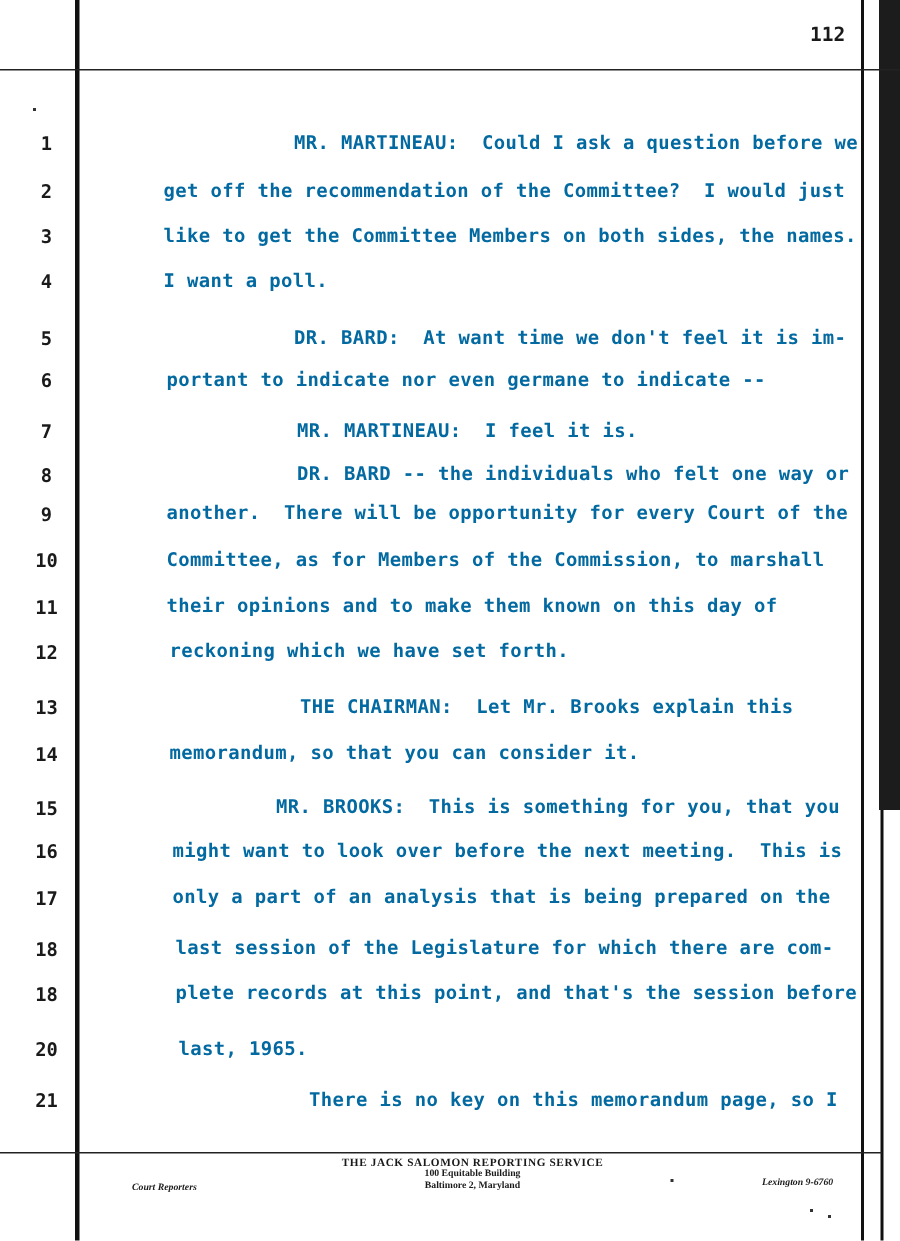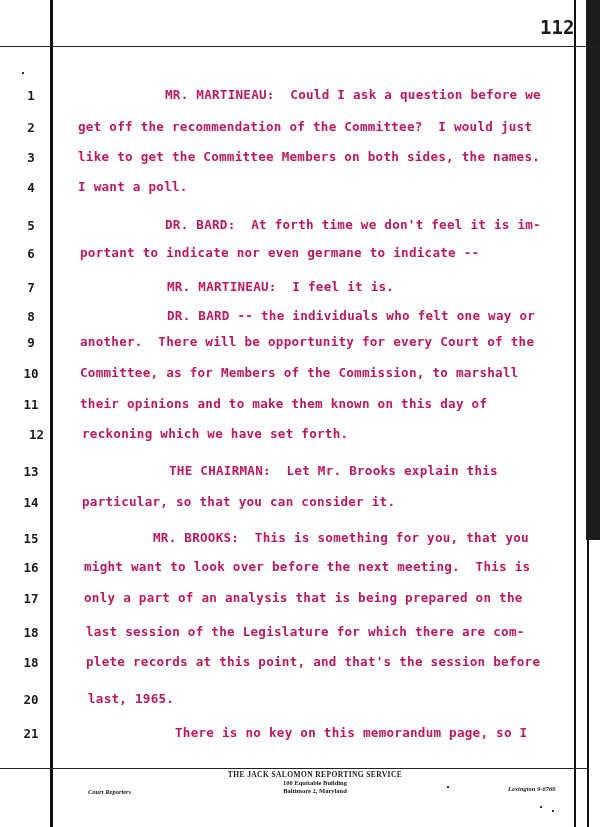--- a/index.html
+++ b/index.html
@@ -6,29 +6,29 @@
     body {
       width: 600px; height: 827px; position: relative; overflow: hidden;
       background: #ffffff; color: #1a1a1a;
       font-family: "DejaVu Sans Mono", "Liberation Mono", monospace;
     }
     .vline { position: absolute; background: #111; }
     .hline { position: absolute; background: #222; height: 1px; }
     .dark-band { position: absolute; background: #1c1c1c; }
     .page-number {
       position: absolute; top: 16px; left: 540px;
-      font-size: 19px; font-weight: bold; letter-spacing: 0;
+      font-size: 13px; font-weight: bold; letter-spacing: 0;
     }
     .line-num {
       position: absolute; left: 18px; width: 26px; text-align: center;
       font-size: 12.5px; font-weight: bold;
     }
     .text-line {
       position: absolute; font-size: 12.6px; font-weight: bold;
-      white-space: pre; letter-spacing: 0.25px; color: #be185d;
+      white-space: pre; letter-spacing: 0.25px; color: #0369a1; margin-left: 31px;
     }
     .footer-center {
       position: absolute; top: 771px; left: 200px; width: 230px; text-align: center;
       font-family: "Liberation Serif", serif; font-weight: bold; line-height: 8px;
     }
     .footer-center .f1 { font-size: 7.5px; letter-spacing: 0.4px; }
     .footer-center .f2 { font-size: 6.5px; }
     .footer-left {
       position: absolute; top: 788px; left: 88px;
       font-family: "Liberation Serif", serif; font-style: italic; font-weight: bold; font-size: 6.5px;
@@ -54,39 +54,39 @@
 <div id="transcript">
     <div class="line-num" style="top: 88px;">1</div>
     <div class="text-line" style="top: 87px; left: 165px;">MR. MARTINEAU:  Could I ask a question before we</div>
     <div class="line-num" style="top: 120px;">2</div>
     <div class="text-line" style="top: 119px; left: 78px;">get off the recommendation of the Committee?  I would just</div>
     <div class="line-num" style="top: 150px;">3</div>
     <div class="text-line" style="top: 149px; left: 78px;">like to get the Committee Members on both sides, the names.</div>
     <div class="line-num" style="top: 180px;">4</div>
     <div class="text-line" style="top: 179px; left: 78px;">I want a poll.</div>
     <div class="line-num" style="top: 218px;">5</div>
-    <div class="text-line" style="top: 217px; left: 165px;">DR. BARD:  At forth time we don't feel it is im-</div>
+    <div class="text-line" style="top: 217px; left: 165px;">DR. BARD:  At want time we don't feel it is im-</div>
     <div class="line-num" style="top: 246px;">6</div>
     <div class="text-line" style="top: 245px; left: 80px;">portant to indicate nor even germane to indicate --</div>
     <div class="line-num" style="top: 280px;">7</div>
     <div class="text-line" style="top: 279px; left: 167px;">MR. MARTINEAU:  I feel it is.</div>
     <div class="line-num" style="top: 309px;">8</div>
     <div class="text-line" style="top: 308px; left: 167px;">DR. BARD -- the individuals who felt one way or</div>
     <div class="line-num" style="top: 335px;">9</div>
     <div class="text-line" style="top: 334px; left: 80px;">another.  There will be opportunity for every Court of the</div>
     <div class="line-num" style="top: 366px;">10</div>
     <div class="text-line" style="top: 365px; left: 80px;">Committee, as for Members of the Commission, to marshall</div>
     <div class="line-num" style="top: 397px;">11</div>
     <div class="text-line" style="top: 396px; left: 80px;">their opinions and to make them known on this day of</div>
-    <div class="line-num" style="top: 427px; text-align: right;">12</div>
+    <div class="line-num" style="top: 427px;">12</div>
     <div class="text-line" style="top: 426px; left: 82px;">reckoning which we have set forth.</div>
     <div class="line-num" style="top: 464px;">13</div>
     <div class="text-line" style="top: 463px; left: 169px;">THE CHAIRMAN:  Let Mr. Brooks explain this</div>
     <div class="line-num" style="top: 495px;">14</div>
-    <div class="text-line" style="top: 494px; left: 82px;">particular, so that you can consider it.</div>
+    <div class="text-line" style="top: 494px; left: 82px;">memorandum, so that you can consider it.</div>
     <div class="line-num" style="top: 531px;">15</div>
     <div class="text-line" style="top: 530px; left: 153px;">MR. BROOKS:  This is something for you, that you</div>
     <div class="line-num" style="top: 560px;">16</div>
     <div class="text-line" style="top: 559px; left: 84px;">might want to look over before the next meeting.  This is</div>
     <div class="line-num" style="top: 591px;">17</div>
     <div class="text-line" style="top: 590px; left: 84px;">only a part of an analysis that is being prepared on the</div>
     <div class="line-num" style="top: 625px;">18</div>
     <div class="text-line" style="top: 624px; left: 86px;">last session of the Legislature for which there are com-</div>
     <div class="line-num" style="top: 655px;">18</div>
     <div class="text-line" style="top: 654px; left: 86px;">plete records at this point, and that's the session before</div>

